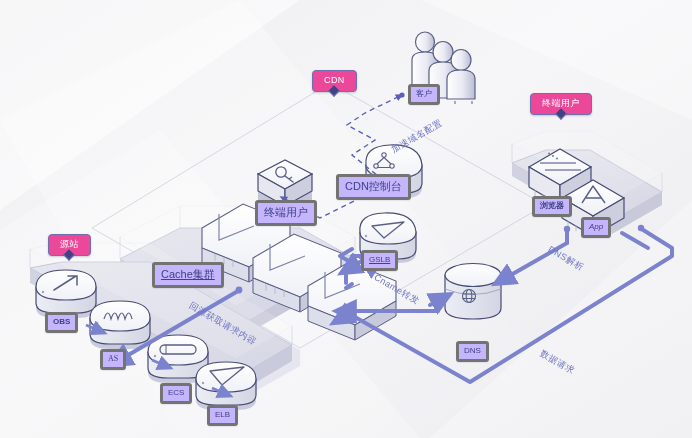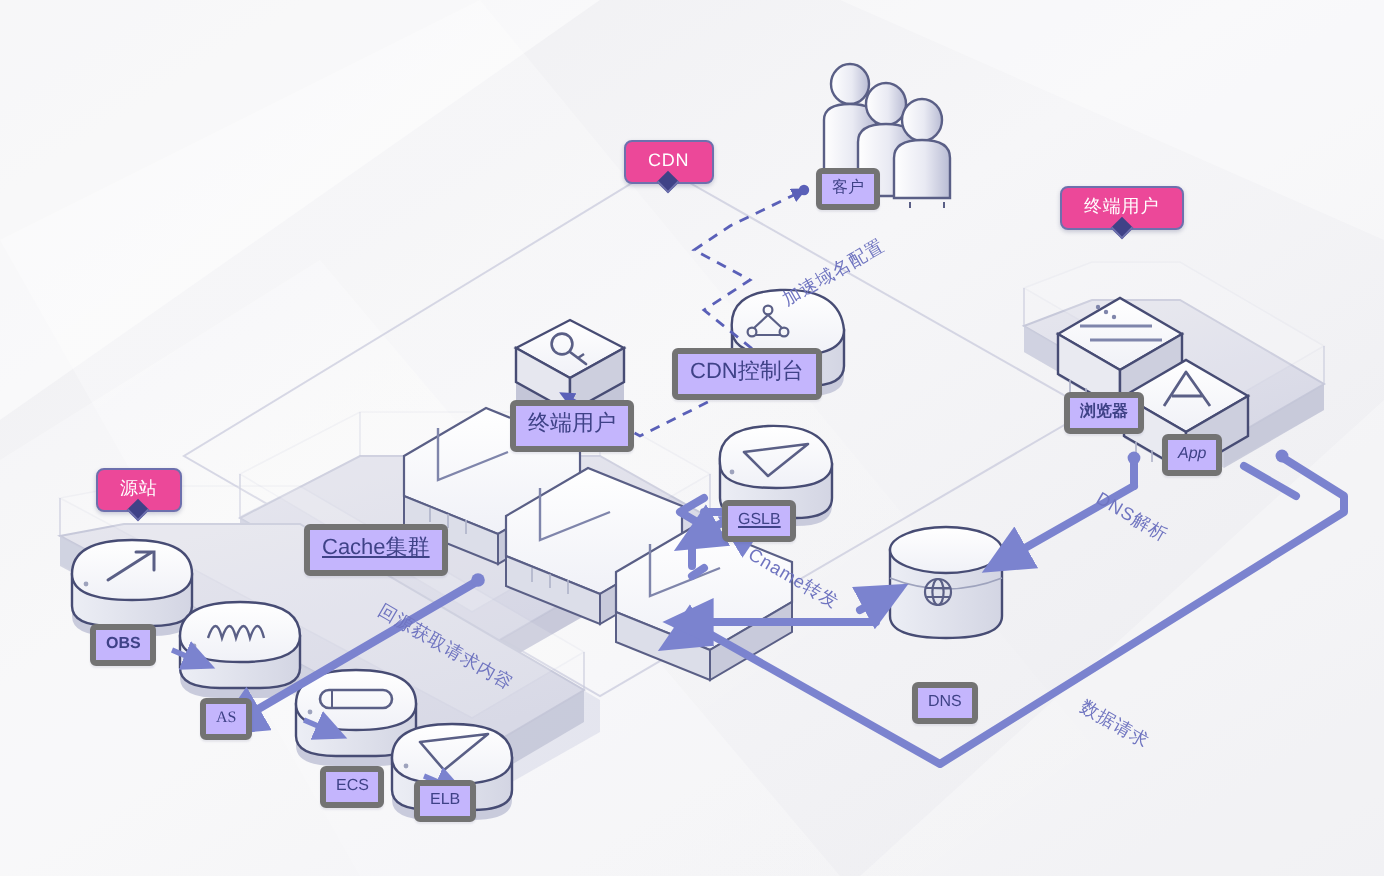--- a/index.html
+++ b/index.html
@@ -387,21 +387,21 @@
   </div>
   <div class="chip" style="left:45px;top:312px;font-weight:bold;">
     <span>OBS</span>
   </div>
   <div class="chip" style="left:100px;top:349px;font-family:Liberation Serif, serif;">
     <span>AS</span>
   </div>
   <div class="chip" style="left:160px;top:383px;">
     <span>ECS</span>
   </div>
-  <div class="chip" style="left:207px;top:390px;text-align:right;">
+  <div class="chip" style="left:207px;top:405px;text-align:right;">
     <span>ELB</span>
   </div>
 
   <div class="flow-label" style="left:390px;top:147px;transform:rotate(-30deg);">加速域名配置</div>
   <div class="flow-label" style="left:192px;top:301px;transform:rotate(30deg);">回源获取请求内容</div>
   <div class="flow-label" style="left:377px;top:273px;transform:rotate(30deg);">Cname转发</div>
   <div class="flow-label" style="left:551px;top:245px;transform:rotate(30deg);">DNS解析</div>
   <div class="flow-label" style="left:543px;top:349px;transform:rotate(30deg);">数据请求</div>
 
 </div>

